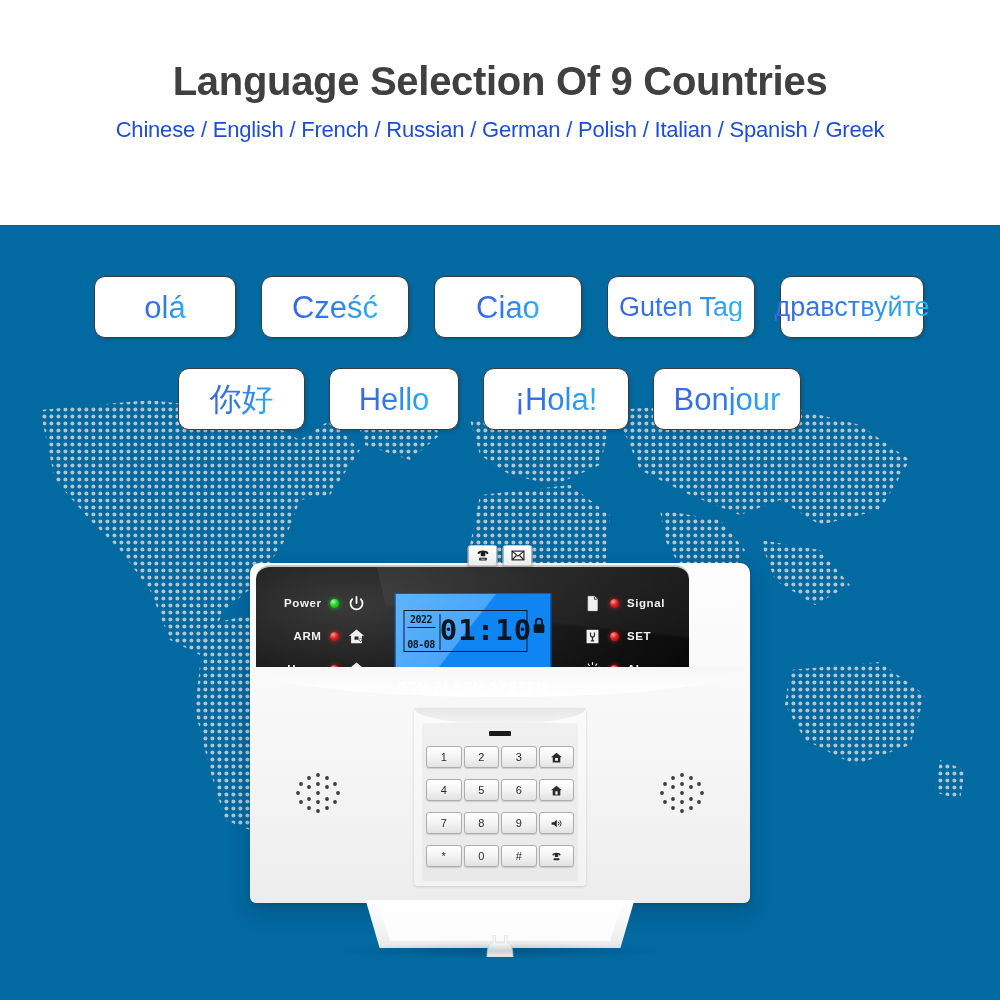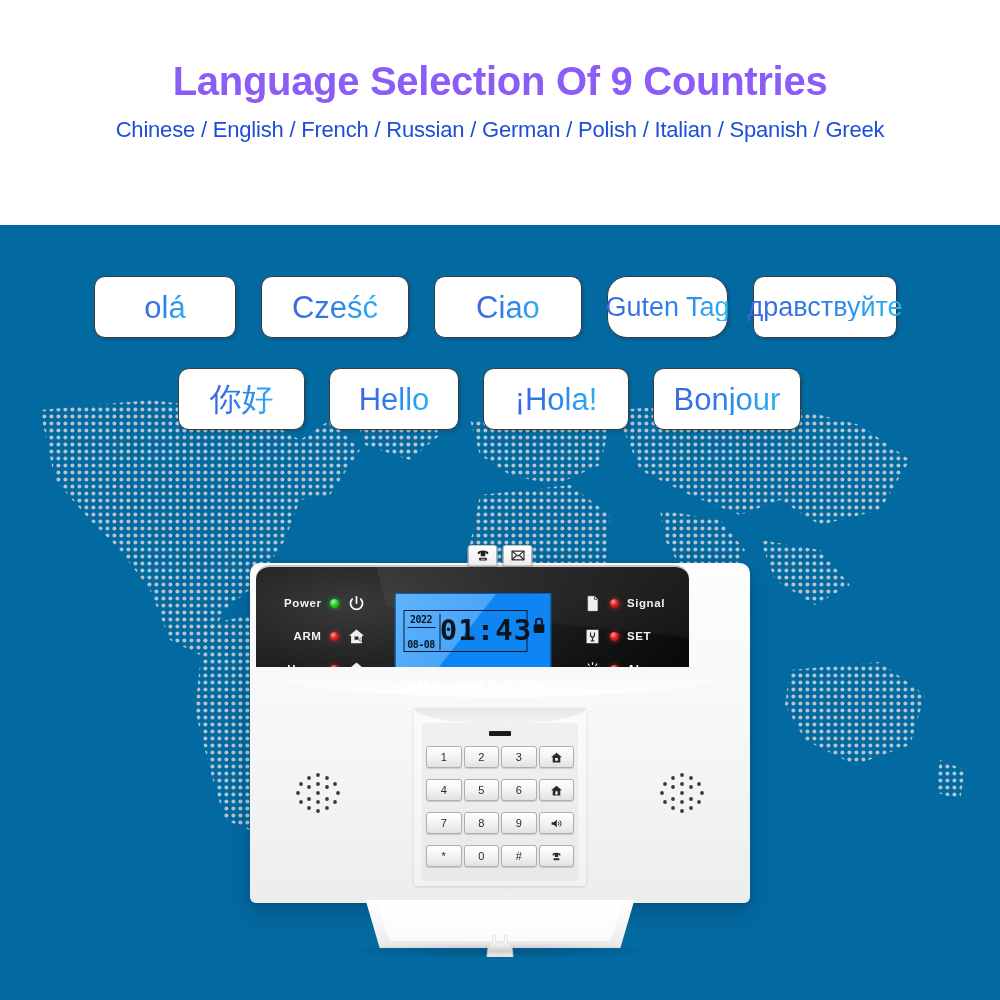--- a/index.html
+++ b/index.html
@@ -19,21 +19,21 @@
     background: #ffffff;
     display: flex;
     flex-direction: column;
     align-items: center;
     justify-content: flex-start;
     padding-top: 58px;
   }
   .title {
     font-size: 40px;
     font-weight: bold;
-    color: #8b5cf6;
+    color: #404040;
     letter-spacing: -0.3px;
     line-height: 1.15;
     white-space: nowrap;
   }
   .subtitle {
     margin-top: 13px;
     font-size: 22px;
     color: #1d4ed8;
     font-weight: normal;
     white-space: nowrap;
@@ -91,21 +91,21 @@
     background: linear-gradient(105deg, #3f63e0 0%, #2f7ce8 45%, #2ab5f5 100%);
     -webkit-background-clip: text;
     background-clip: text;
     color: transparent;
     -webkit-text-fill-color: transparent;
   }
   
   .b-ola       { width: 142px; }
   .b-czesc     { width: 148px; justify-content: center; }
   .b-ciao      { width: 148px; }
-  .b-guten     { width: 121px; border-radius: 20px; }
+  .b-guten     { width: 148px; }
   .b-guten .bubble-text { font-size: 27px; }
   .b-zdrav     { width: 144px; overflow: visible; }
   .b-zdrav .bubble-text {
     font-size: 27px;
     position: absolute;
     left: 50%;
     transform: translateX(-50%);
   }
   .b-nihao     { width: 127px; }
   .b-nihao .bubble-text { font-size: 32px; }
@@ -553,21 +553,21 @@
           <span class="ind-label">Alarm</span>
         </div>
       </div>
 
       <div class="lcd">
         <div class="lcd-inner">
           <div class="lcd-date">
             <span class="lcd-year">2022</span>
             <span class="lcd-md">08-08</span>
           </div>
-          <div class="lcd-time">01:43</div>
+          <div class="lcd-time">01:10</div>
         </div>
         <svg class="lcd-lock" viewBox="0 0 24 30">
           <path d="M7 13 V9 a5 5 0 0 1 10 0 v4" fill="none" stroke="#0a1520" stroke-width="3"></path>
           <rect x="3.5" y="13" width="17" height="14" rx="2" fill="#0a1520"></rect>
         </svg>
       </div>
 
       <div class="brand">GSM ALARM SYSTEM</div>
     </div>
 

